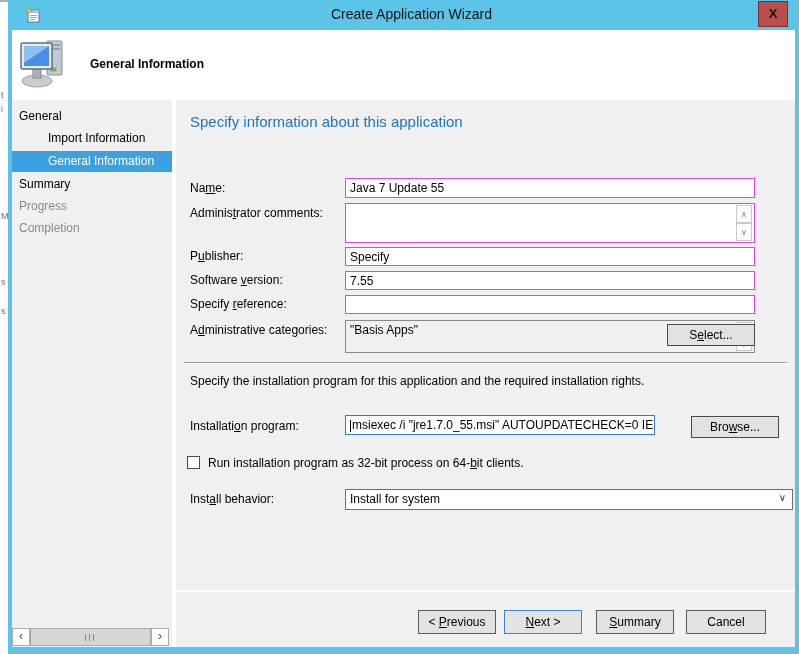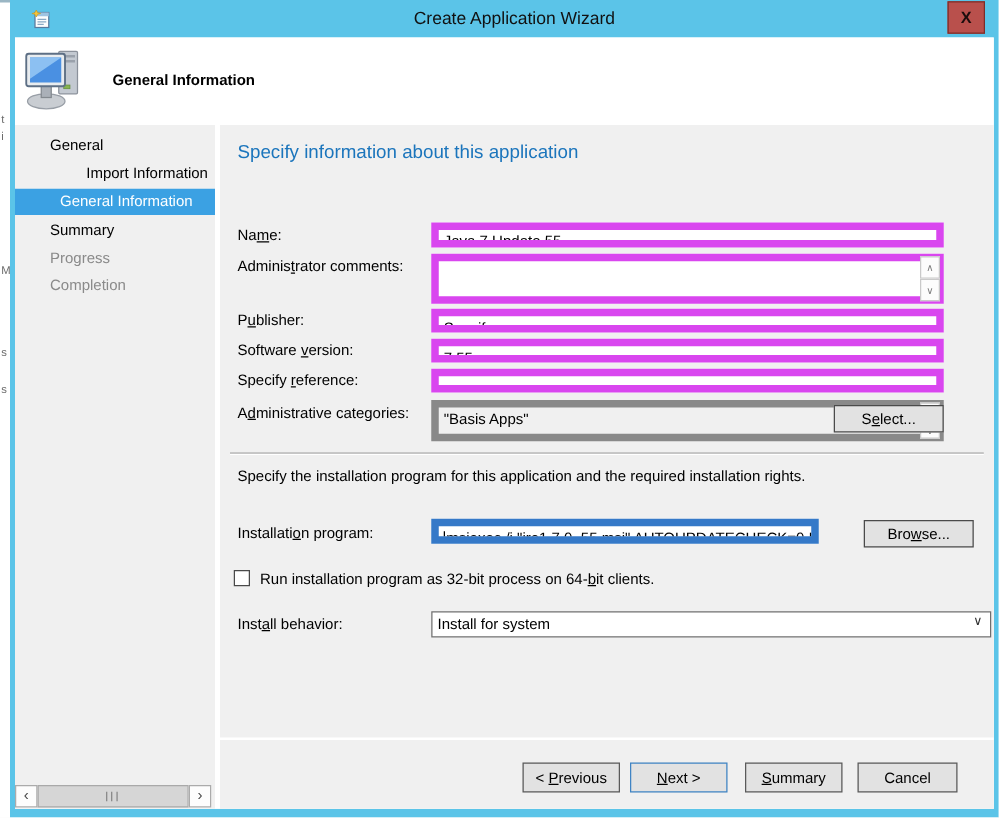--- a/index.html
+++ b/index.html
@@ -23,38 +23,38 @@
   .header { position:absolute; left:0; right:0; top:0; height:66px; background:#ffffff; }
   .header-title { position:absolute; left:78px; top:27px; font-size:12px; font-weight:bold; color:#000; }
   .pc-icon { position:absolute; left:8px; top:9px; width:48px; height:50px; }
 
   
   .main { position:absolute; left:0; right:0; top:66px; bottom:0; background:#ffffff; }
   .sidebar { position:absolute; left:0; top:4px; bottom:0; width:160px; background:#f0f0f0; }
   .content { position:absolute; left:164px; right:0; top:4px; bottom:0; background:#f0f0f0; }
 
   .nav-item { position:absolute; left:0; right:0; height:21px; font-size:12px; color:#000; line-height:21px; cursor:pointer; }
-  .nav-item.ind0 { padding-left:28px; }
-  .nav-item.ind1 { padding-left:24px;margin-left:33px; }
+  .nav-item.ind0 { padding-left:7px; }
+  .nav-item.ind1 { padding-left:36px; }
   .nav-item.ind2 { padding-left:36px; }
   .nav-item.active { background:#3ba1e3; color:#ffffff; cursor:default; }
   .nav-item.disabled { color:#8a8a8a; cursor:default; }
 
   
   .h-scroll { position:absolute; left:0; bottom:1px; width:157px; height:18px; background:#f0f0f0; }
   .sb-btn { position:absolute; top:0; width:18px; height:18px; background:#fdfdfd; border:1px solid #ababab; color:#4a4a4a; font-size:12px; text-align:center; line-height:15px; cursor:pointer; }
   .sb-left { left:0; }
   .sb-right { left:139px; }
   .sb-thumb { position:absolute; left:18px; top:0; width:121px; height:18px; background:#d6d6d6; border:1px solid #a9a9a9; text-align:center; line-height:16px; font-size:8px; letter-spacing:2px; color:#5e5e5e; cursor:pointer; }
 
   
   .heading { position:absolute; left:14px; top:13px; font-size:15px; color:#1b75bc; }
   .flabel { position:absolute; left:14px; font-size:12px; color:#000; }
   .flabel .key, .mn { text-decoration:underline; }
-  .field { position:absolute; left:169px; width:410px; background:#ffffff; border:6px solid #d946ef; font-size:12px; color:#000; padding:2px 4px; white-space:nowrap; overflow:hidden; }
+  .field { position:absolute; left:169px; width:410px; background:#ffffff; border:1px solid #d946ef; font-size:12px; color:#000; padding:2px 4px; white-space:nowrap; overflow:hidden; }
   .field.focus { border-color:#3579c8; }
   .spinner { position:absolute; width:16px; background:#fcfcfc; border:1px solid #c9c9c9; color:#7d7d7d; font-size:8px; text-align:center; cursor:pointer; }
   .pushbtn { position:absolute; left:491px; width:88px; height:22px; background:#e2e2e2; border:1px solid #4a4a4a; font-size:12px; text-align:center; line-height:20px; color:#000; cursor:pointer; }
   .sect-divider { position:absolute; left:8px; right:8px; height:2px; border-top:1px solid #9d9d9d; border-bottom:1px solid #ffffff; }
   .sect-text { position:absolute; left:14px; font-size:12px; color:#000; }
   .checkbox { position:absolute; left:11px; width:13px; height:13px; background:#ffffff; border:1px solid #4a4a4a; cursor:pointer; }
   .combo { position:absolute; left:169px; right:2px; height:21px; background:#ffffff; border:1px solid #6e6e6e; font-size:12px; padding:2px 18px 2px 4px; white-space:nowrap; overflow:hidden; cursor:pointer; }
   .combo .chev { position:absolute; right:6px; top:2px; font-size:10px; color:#303030; }
   .caret { display:inline-block; width:1px; height:12px; background:#000; vertical-align:middle; margin-right:1px; }
 

